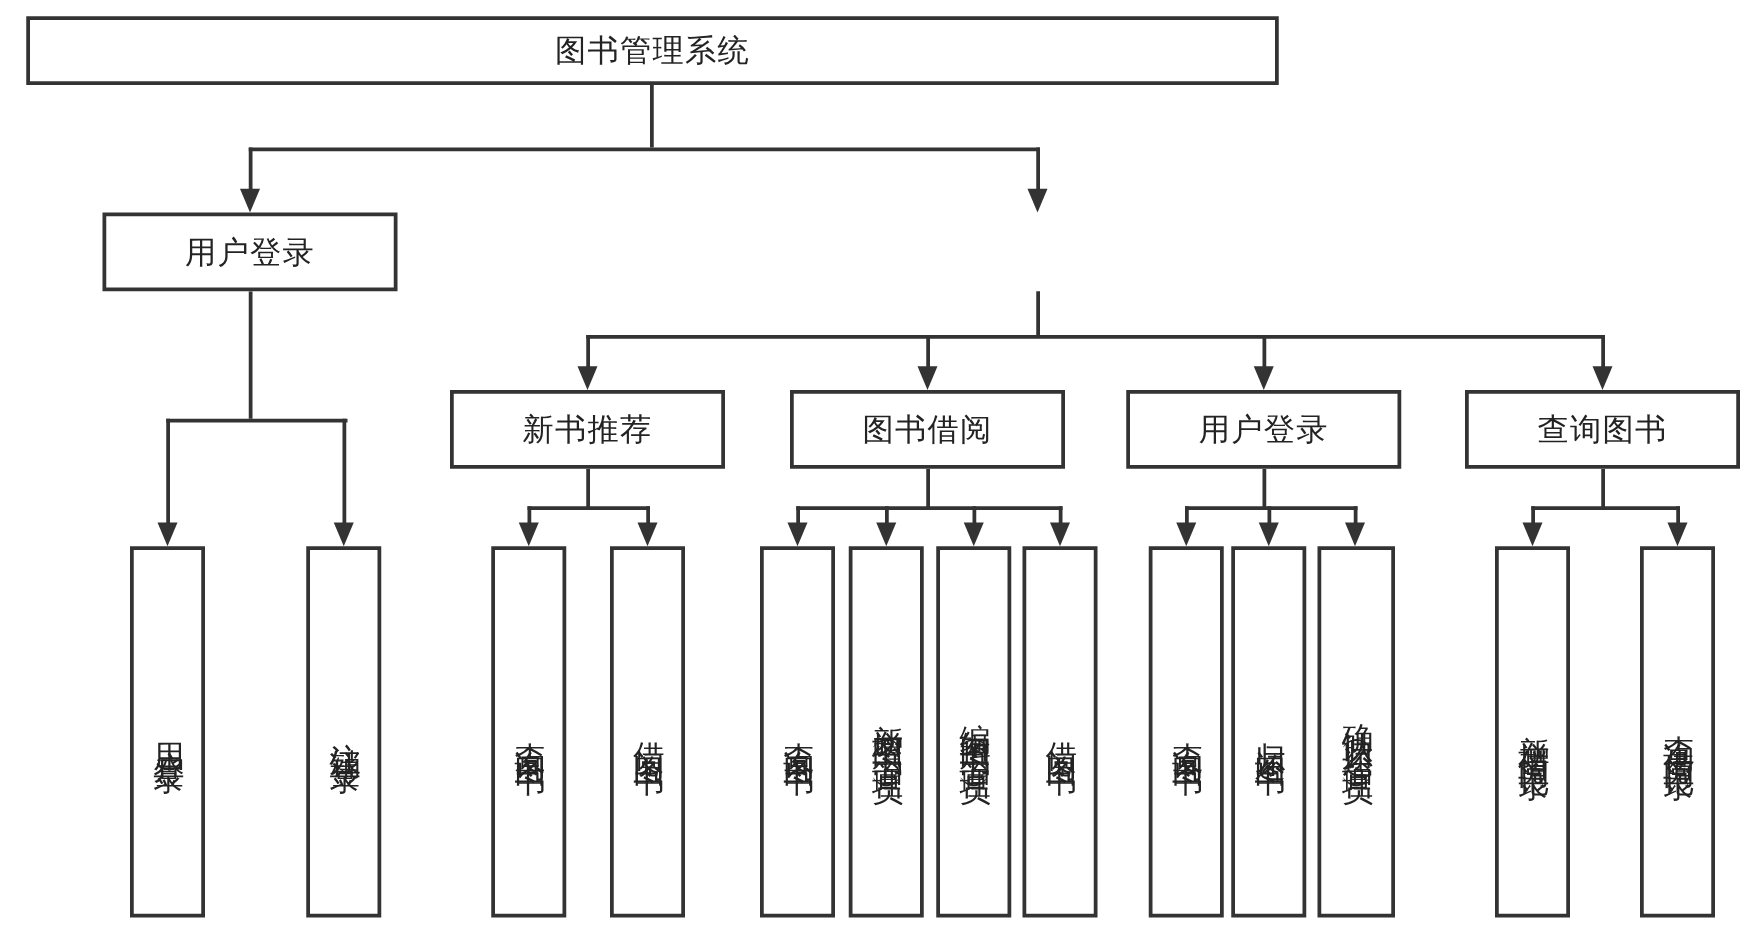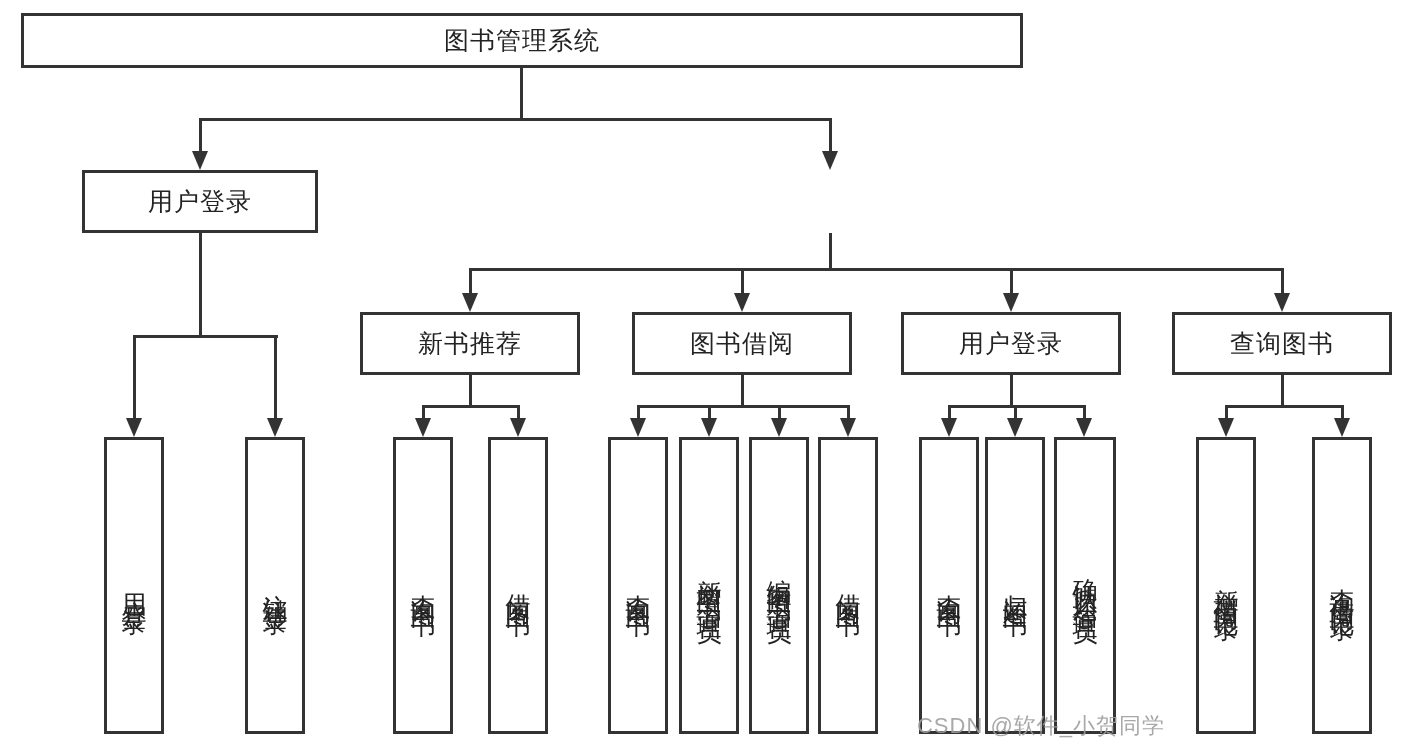--- a/index.html
+++ b/index.html
@@ -157,15 +157,14 @@
     <span>确认归还（管理员）</span>
   </div>
 
   <div class="vbox" style="left:1196px;">
     <span>新增借阅记录</span>
   </div>
   <div class="vbox" style="left:1312px;">
     <span>查询借阅记录</span>
   </div>
 
-  <div class="watermark">CSDN @软件_小贺同学</div>
 
 </div>
 
 </body></html>

